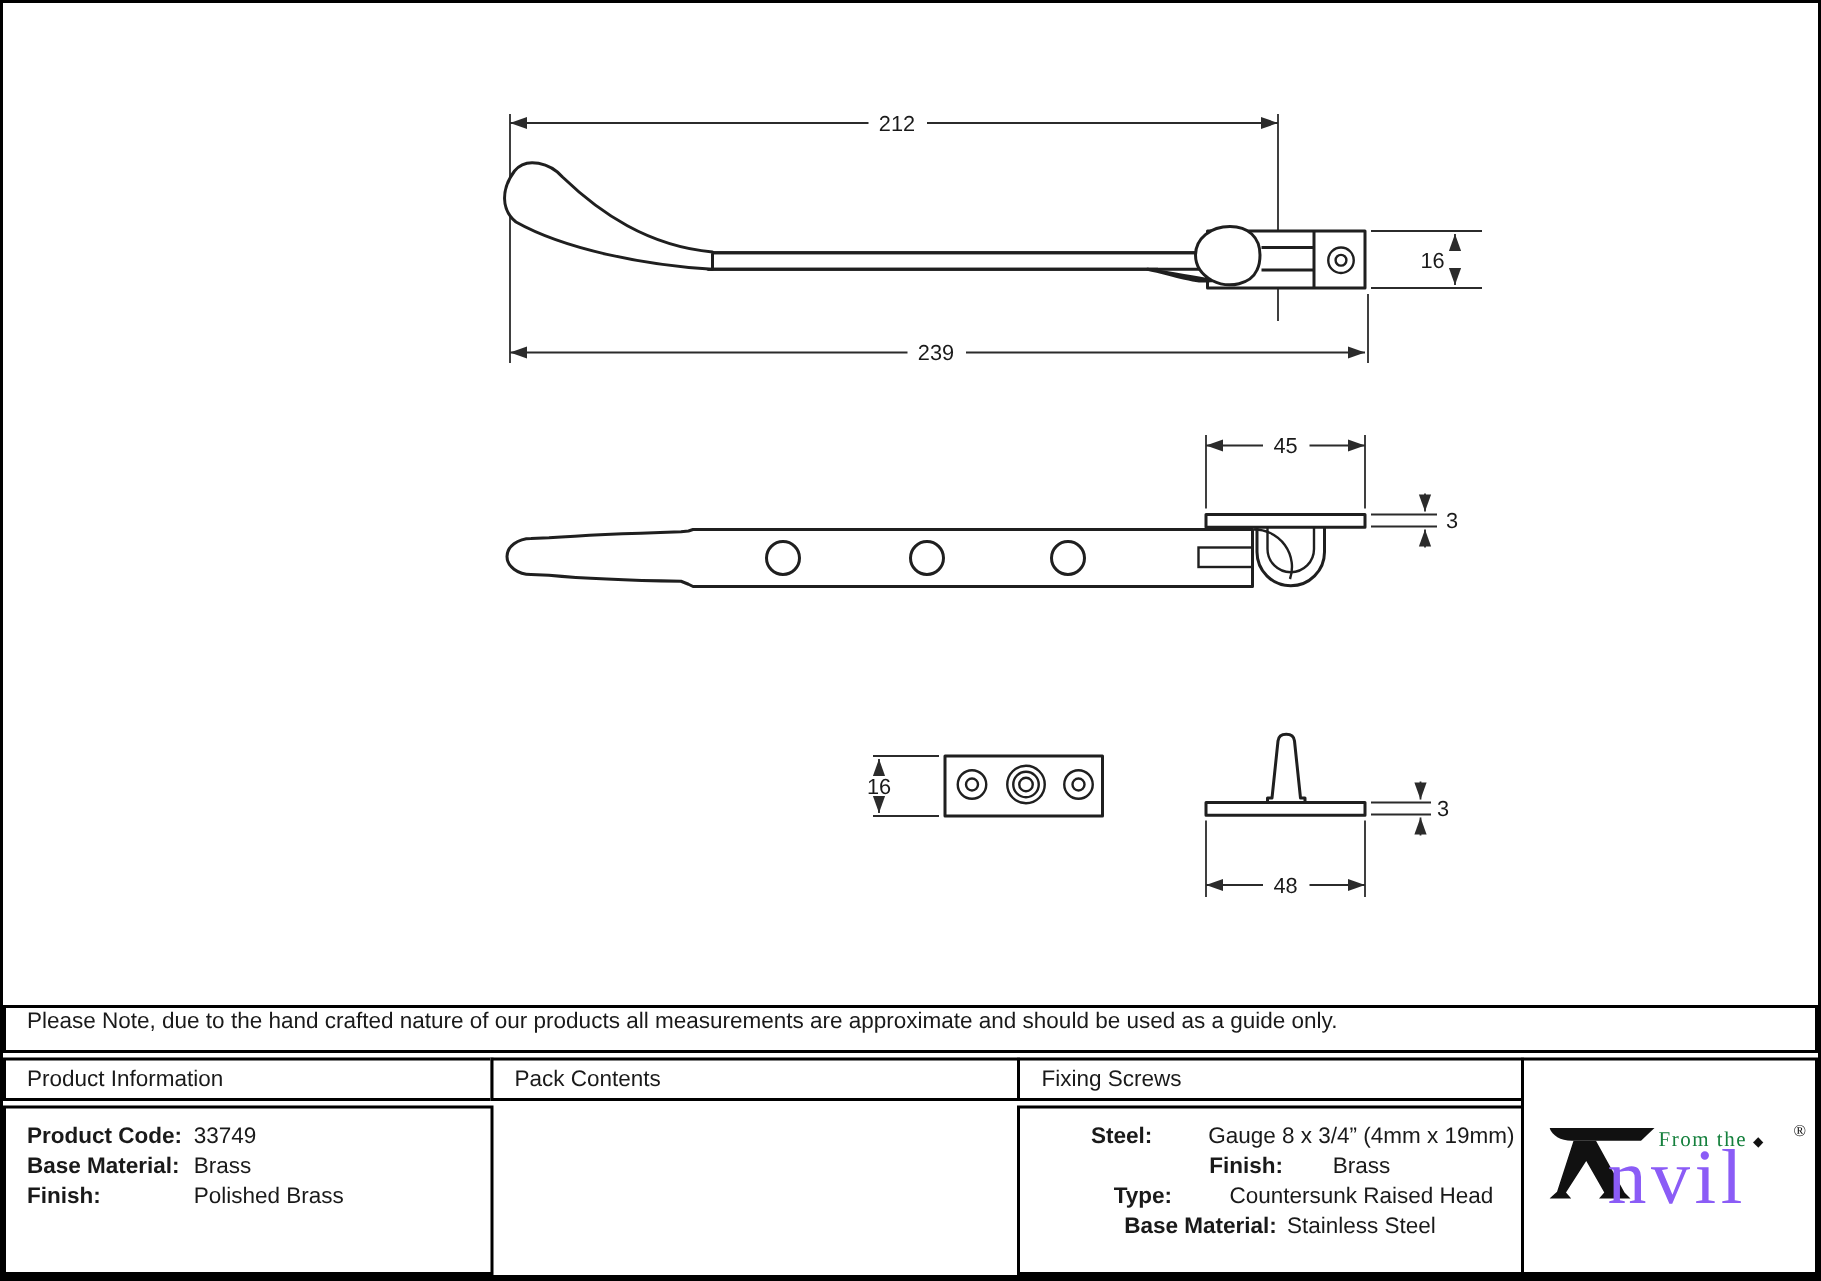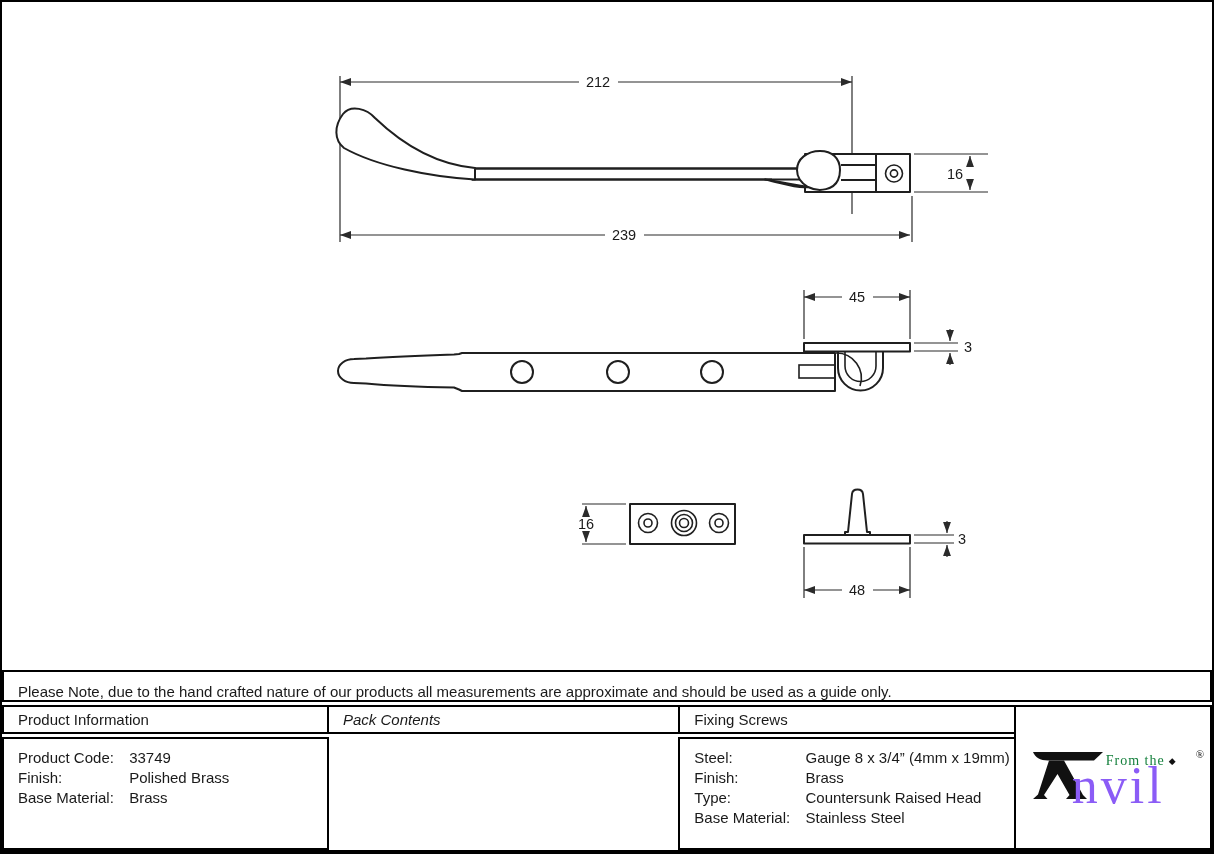--- a/index.html
+++ b/index.html
@@ -14,56 +14,56 @@
     border-bottom-width:4px;
     overflow:hidden;
   }
 
   .drawing-svg { position:absolute; left:0; top:0; }
 
   
   .note-box {
     position:absolute; left:0; right:0; top:668px; height:32px;
     border:2px solid #000;
-    display:flex; align-items:flex-end;
+    display:flex; align-items:flex-start;
     padding-left:14px;
     font-size:15px;
     background:#fff;
   }
 
   
   .info-table {
     position:absolute; left:0; right:0; top:703px; bottom:0;
     display:flex;
   }
   .col { display:flex; flex-direction:column; }
   .col + .col { margin-left:-2px; }
   .col-product { width:348px; }
-  .col-pack    { width:376px;font-style:italic; }
-  .col-screws  { width:339px; }
+  .col-pack    { width:376px; }
+  .col-screws  { width:339px;text-align:center; }
   .col-logo    { width:211px; }
   .box {
     border:2px solid #000; background:#fff;
   }
   .head-box {
     height:29px; margin-bottom:3px;
     display:flex; align-items:center;
     padding-left:14px;
     font-size:15px;
     flex:0 0 auto;
   }
   .body-box {
     flex:1 1 auto;
     padding:9px 4px 0 14px;
     font-size:15px;
   }
   .logo-box { flex:1 1 auto; position:relative; }
 
   .spec-row { line-height:20px; white-space:nowrap; }
-  .spec-row .lbl { display:inline-block; width:107px; }
+  .spec-row .lbl { display:inline-block; width:107px;font-weight:bold; }
 
   
   .logo-from {
     position:absolute; left:90px; top:46px;
     font-family:"Liberation Serif", serif;
     font-size:14px; letter-spacing:1px; color:#15803d;
   }
   .logo-diamond {
     position:absolute; left:153px; top:49px;
     font-size:9px; color:#111;
@@ -240,26 +240,26 @@
     <div class="col col-product">
       <div class="box head-box">
         <span>Product Information</span>
       </div>
       <div class="box body-box">
         <div class="spec-row">
           <span class="lbl">Product Code:</span>
           <span class="val">33749</span>
         </div>
         <div class="spec-row">
+          <span class="lbl">Base Material:</span>
+          <span class="val">Brass</span>
+        </div>
+        <div class="spec-row">
           <span class="lbl">Finish:</span>
           <span class="val">Polished Brass</span>
-        </div>
-        <div class="spec-row">
-          <span class="lbl">Base Material:</span>
-          <span class="val">Brass</span>
         </div>
       </div>
     </div>
 
     <div class="col col-pack">
       <div class="box head-box">
         <span>Pack Contents</span>
       </div>
     </div>
 

